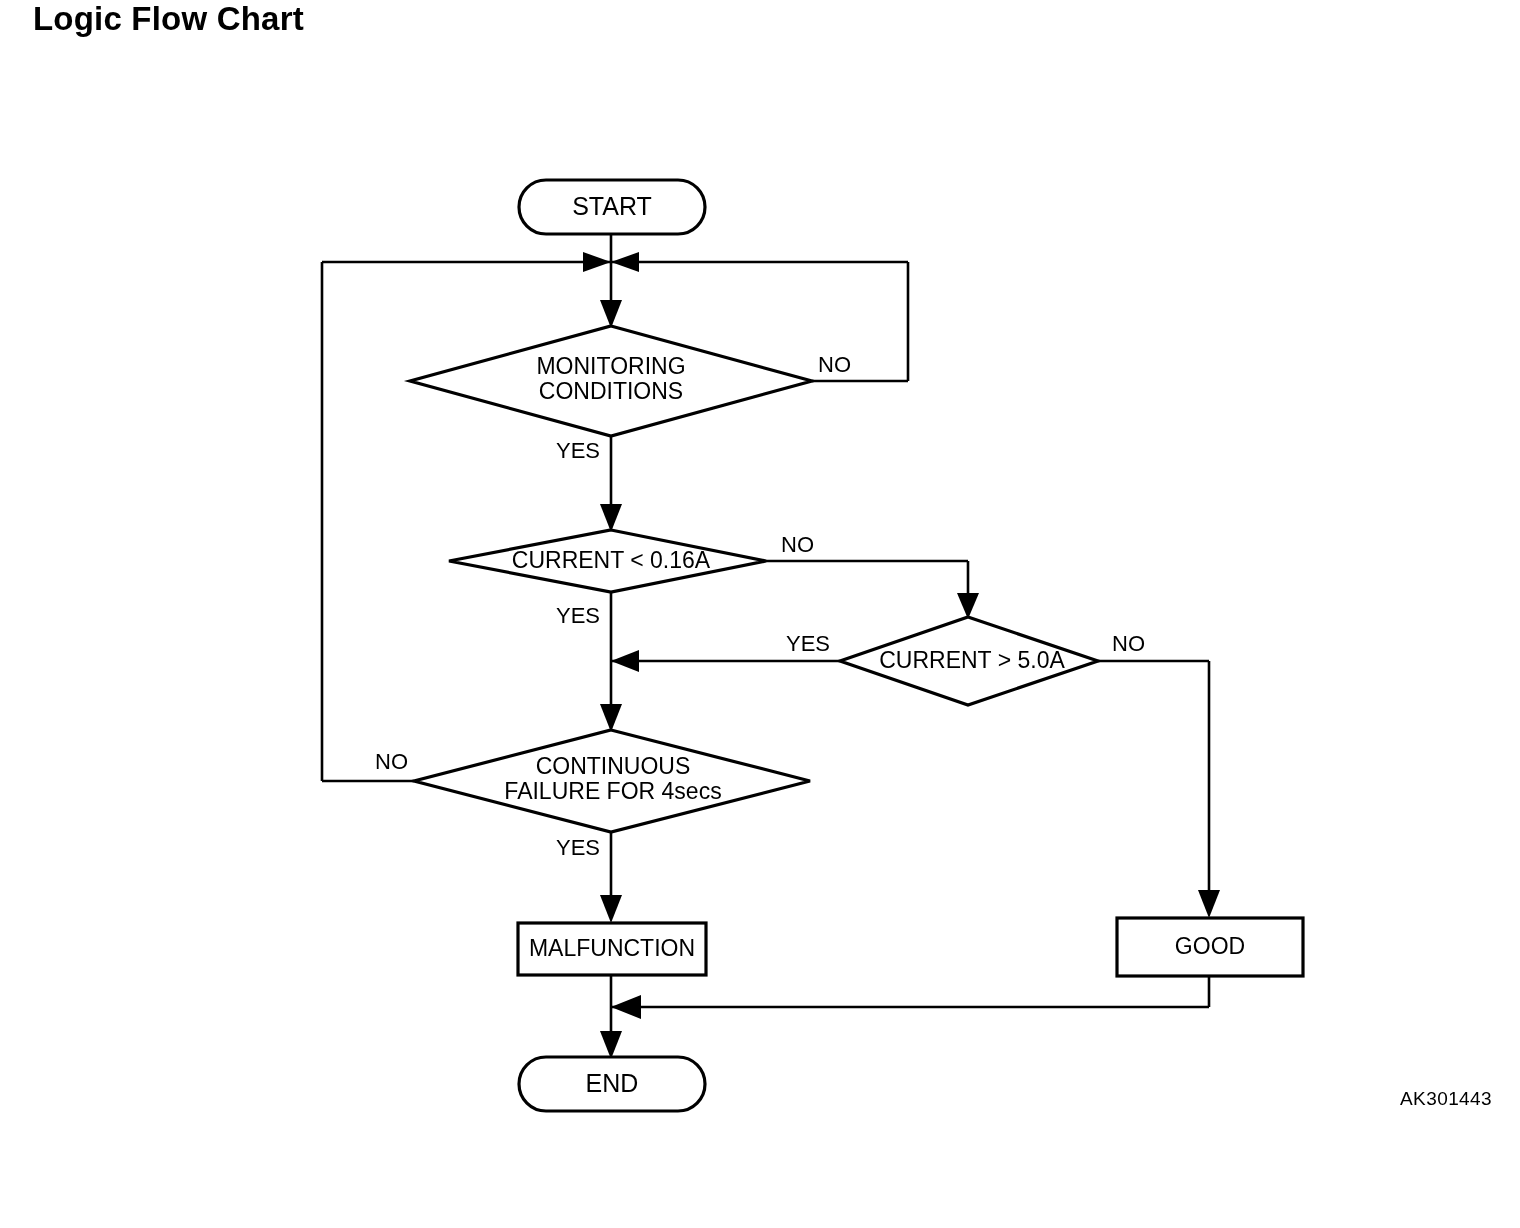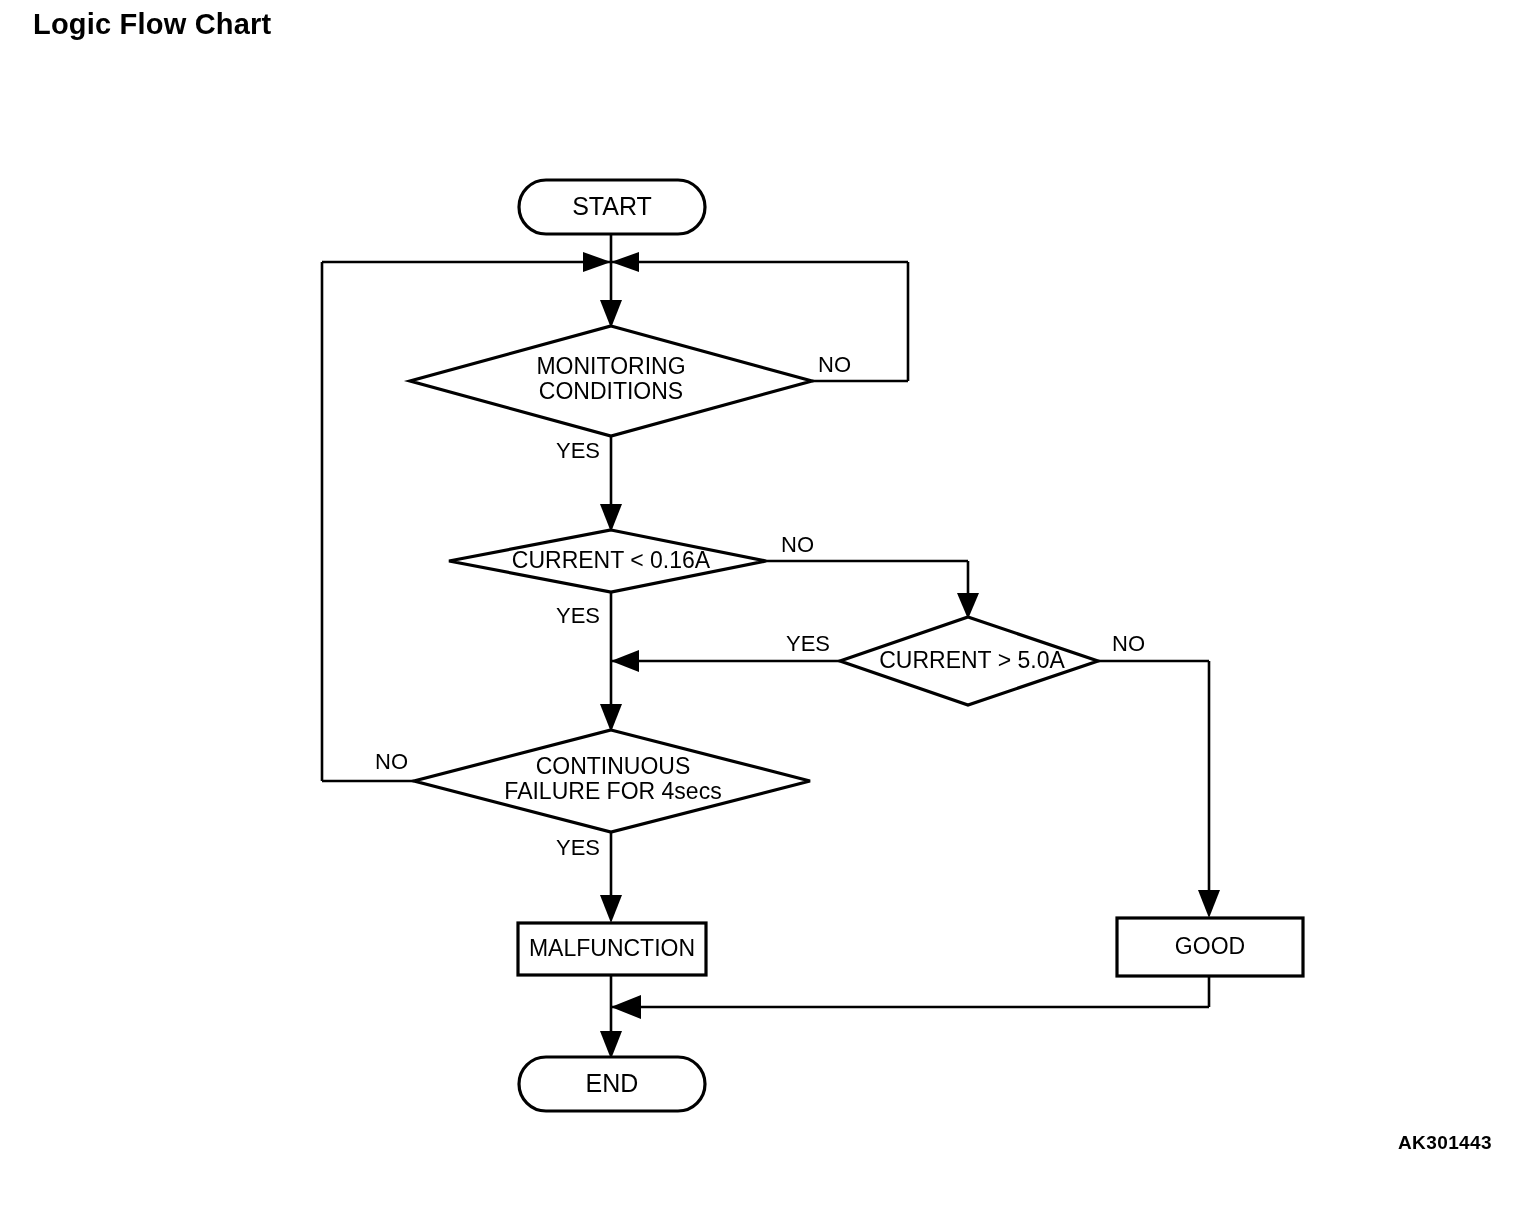--- a/index.html
+++ b/index.html
@@ -11,32 +11,32 @@
     width: 1520px;
     height: 1228px;
     position: relative;
     font-family: "Liberation Sans", sans-serif;
     color: #000000;
     overflow: hidden;
   }
   #page-title {
     position: absolute;
     left: 33px;
-    top: 8px;
-    font-size: 29px;
+    top: 0;
+    font-size: 33px;
     font-weight: bold;
     letter-spacing: 0.2px;
     white-space: nowrap;
   }
   #ref-code {
     position: absolute;
     right: 28px;
-    top: 1132px;
+    top: 1088px;
     font-size: 19px;
-    font-weight: bold;
+    font-weight: normal;
     letter-spacing: 0.4px;
     white-space: nowrap;
   }
   #flow-svg {
     position: absolute;
     left: 0;
     top: 0;
     width: 1520px;
     height: 1228px;
   }

